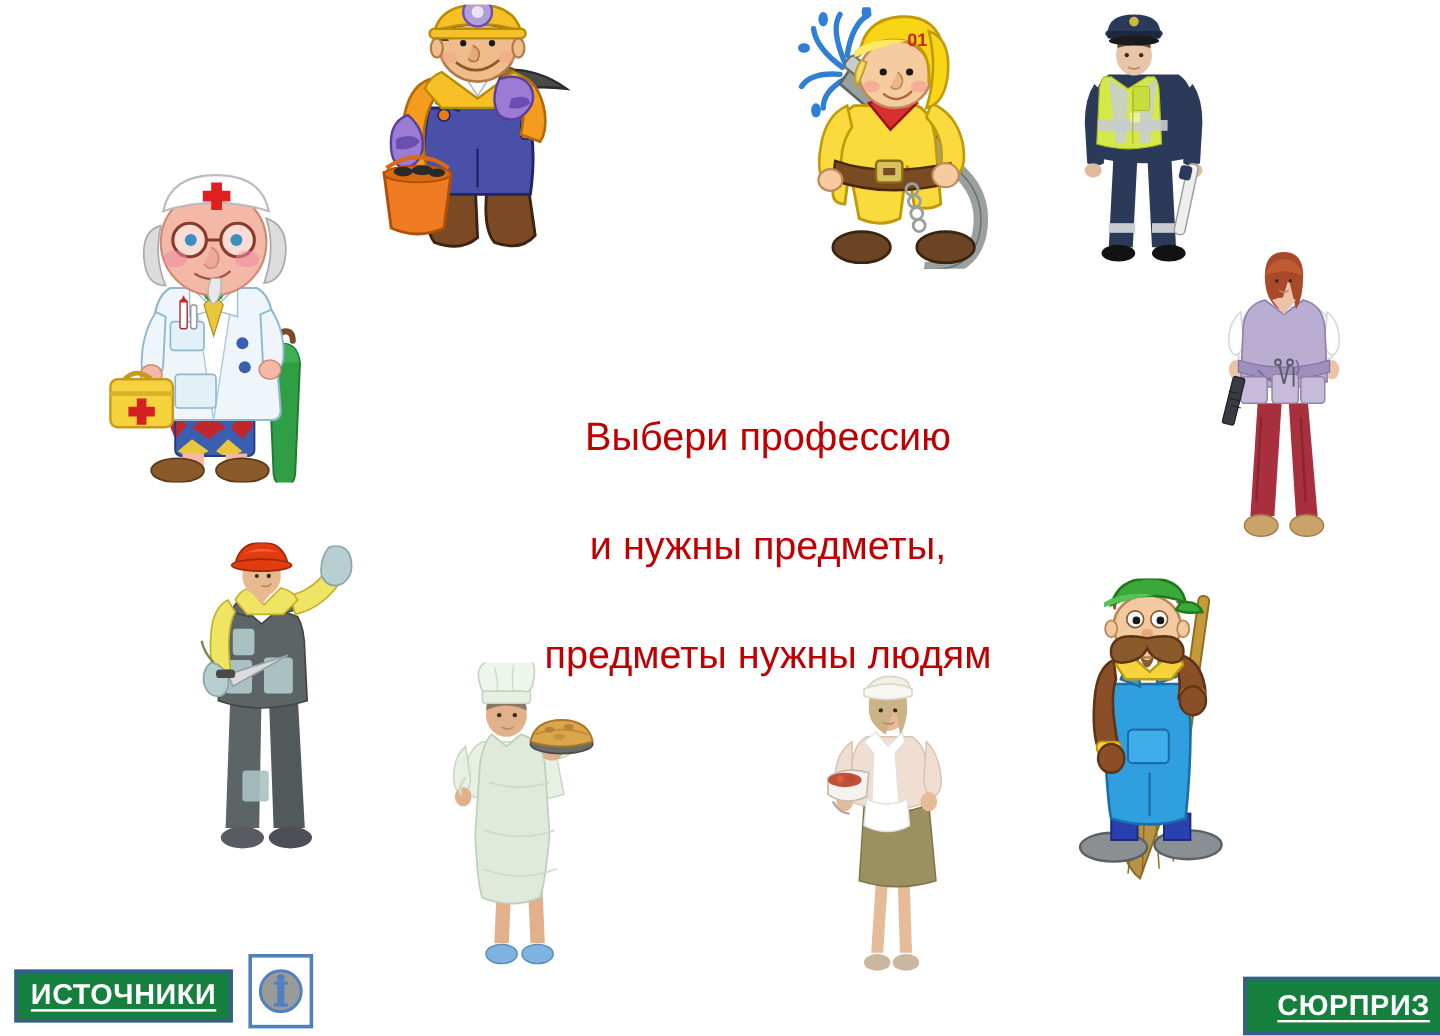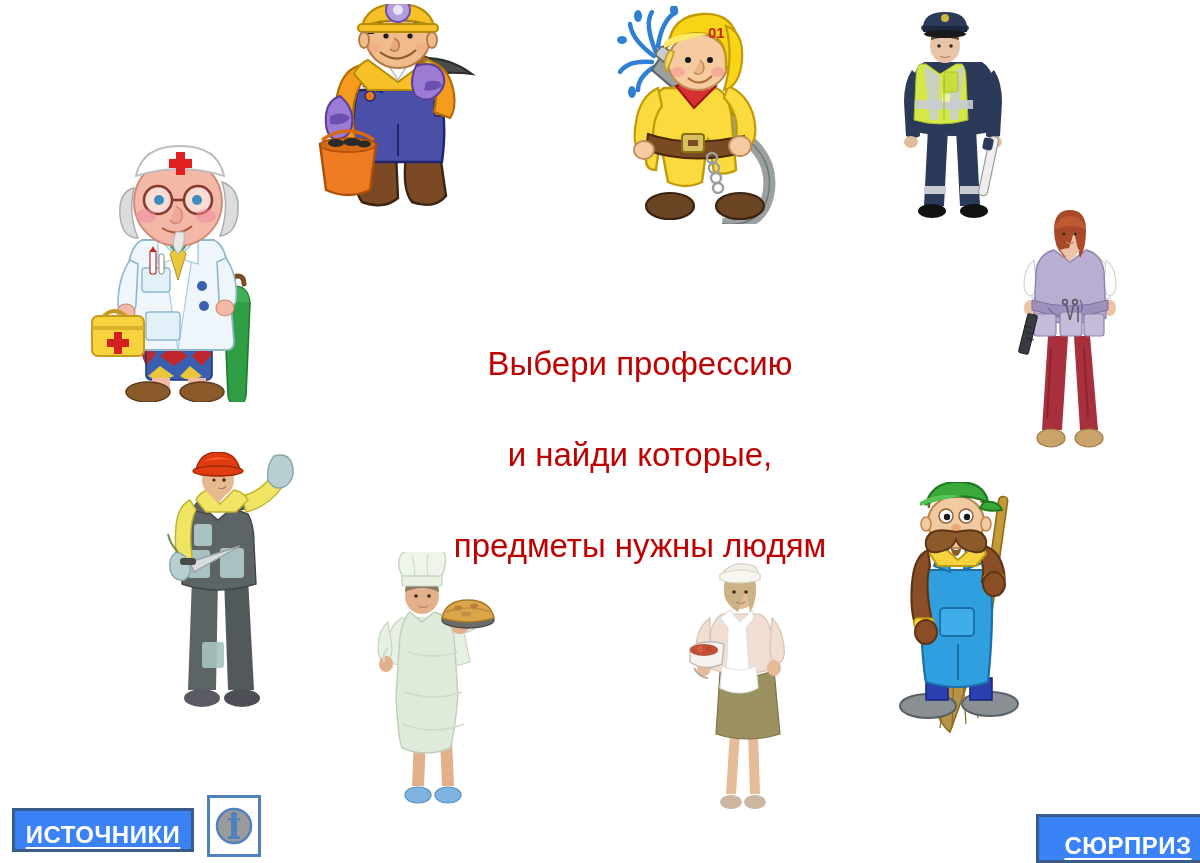--- a/index.html
+++ b/index.html
@@ -35,25 +35,25 @@
     line-height: 47px;
     font-weight: 400;
     font-family: "Liberation Sans", sans-serif;
     letter-spacing: 0px;
   }
   #instruction .line { display: block; white-space: nowrap; margin-top: 44px; }
 
   
   .btn {
     position: absolute;
-    background: #3b82f6;
+    background: #15803d;
     border: 3px solid #385d8a;
     box-sizing: border-box;
     display: flex;
-    align-items: flex-end;
+    align-items: center;
     justify-content: center;
     cursor: pointer;
   }
   .btn .btn-label {
     color: #ffffff;
     font-weight: bold;
     font-size: 24px;
     letter-spacing: 0.5px;
     text-decoration: underline;
     text-underline-offset: 4px;
@@ -229,21 +229,21 @@
         <path d="M86 34 q8 4 4 12 q-4 3 -8 -1" fill="#e8a878" stroke="#b07a46" stroke-width="1.4"></path>
         <path d="M72 48 q18 14 36 -2" fill="none" stroke="#8a5a2a" stroke-width="2.2"></path>
         <ellipse cx="66" cy="44" rx="7" ry="5" fill="#f0a088" opacity="0.4"></ellipse>
         <ellipse cx="114" cy="44" rx="7" ry="5" fill="#f0a088" opacity="0.4"></ellipse>
         <ellipse cx="56" cy="36" rx="5" ry="8" fill="#f0bc8b" stroke="#b07a46" stroke-width="1.8"></ellipse>
         <ellipse cx="124" cy="36" rx="5" ry="8" fill="#f0bc8b" stroke="#b07a46" stroke-width="1.8"></ellipse>
       </g>
     </svg>
   </div>
 
-  <div class="fig" id="fig-firefighter" style="left:616px; top:6px; width:185px; height:218px;" title="Пожарный">
+  <div class="fig" id="fig-firefighter" style="left:664px; top:6px; width:185px; height:218px;" title="Пожарный">
     <svg viewBox="0 0 185 218" xmlns="http://www.w3.org/2000/svg" aria-label="firefighter">
 
       <g fill="none" stroke="#2f7fd4" stroke-width="4.5" stroke-linecap="round">
         <path d="M40 46 q-12 -28 -4 -40"></path>
         <path d="M38 50 q-22 -16 -24 -32"></path>
         <path d="M36 56 q-24 -2 -32 10"></path>
         <path d="M42 40 q4 -26 18 -34"></path>
         <path d="M46 44 q16 -16 30 -16"></path>
         <path d="M40 60 q-18 10 -18 24"></path>
       </g>
@@ -631,21 +631,21 @@
         <path d="M58 64 q6 8 12 0 q-2 10 -6 10 q-4 0 -6 -10z" fill="#8a5a2a"></path>
 
         <ellipse cx="34" cy="42" rx="5" ry="7" fill="#f2c9a0" stroke="#bb8a52" stroke-width="1.6"></ellipse>
         <ellipse cx="94" cy="42" rx="5" ry="7" fill="#f2c9a0" stroke="#bb8a52" stroke-width="1.6"></ellipse>
       </g>
     </svg>
   </div>
 
   <div id="instruction">
     <span class="line">Выбери профессию</span>
-    <span class="line">и найди которые,</span>
+    <span class="line">и нужны предметы,</span>
     <span class="line">предметы нужны людям</span>
   </div>
 
   <div class="btn" id="btn-sources">
     <span class="btn-label">ИСТОЧНИКИ</span>
   </div>
 
   <div id="btn-info">
     <svg viewBox="0 0 40 46" width="40" height="46">
       <circle cx="20" cy="23" r="17" fill="#9a9a9a" stroke="#4f81bd" stroke-width="2.5"></circle>

